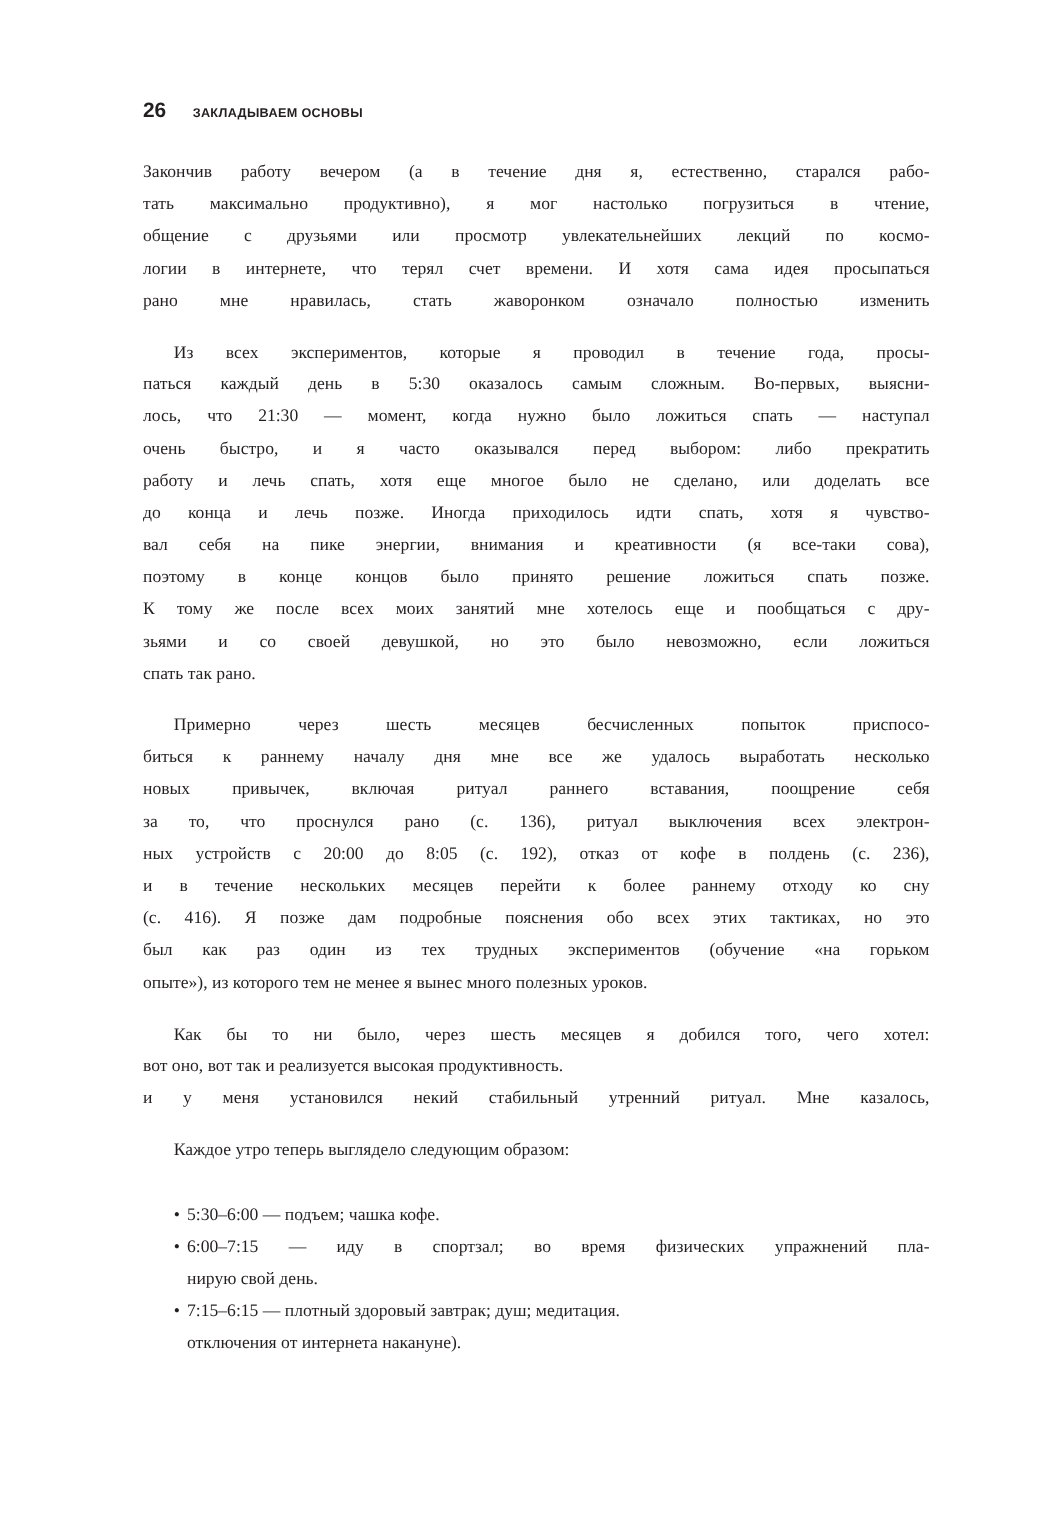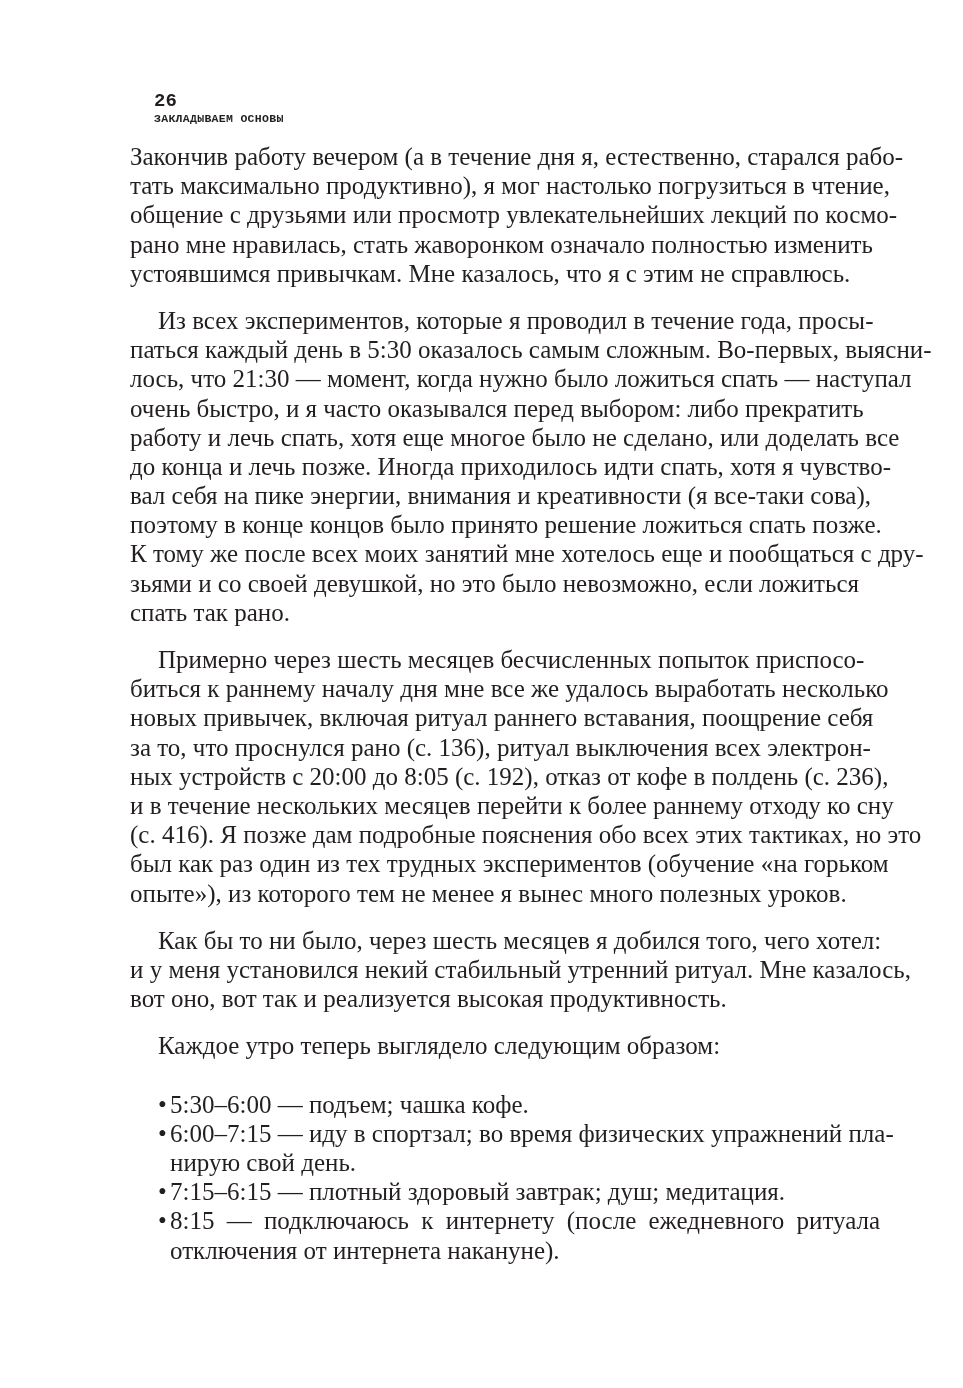--- a/index.html
+++ b/index.html
@@ -7,32 +7,31 @@
       width: 963px; height: 1388px;
       background: #ffffff;
       position: relative;
       overflow: hidden;
       color: #231f20;
     }
     .page-header {
       position: absolute;
       left: 130px; top: 90px;
       display: flex; align-items: baseline;
-      font-family: Liberation Mono, monospace;
+      font-family: Liberation Sans, sans-serif;
       font-weight: bold;
-      flex-direction: column;
     }
     .page-number { font-size: 19px; letter-spacing: 0px; }
     .running-title { font-size: 11.5px; margin-left: 24px; letter-spacing: 0.3px; }
     .body-text {
       position: absolute;
       left: 130px; top: 142px;
       width: 715px;
       font-family: "Liberation Serif", serif;
-      font-size: 25px;
+      font-size: 16px;
       line-height: 29.2px;
       text-align: justify;
       hyphens: manual;
     }
     .line {
       display: block;
       white-space: nowrap;
       text-align-last: justify;
       text-align: justify;
       height: 29.2px;
@@ -54,22 +53,22 @@
   <span class="page-number">26</span>
   <span class="running-title">ЗАКЛАДЫВАЕМ ОСНОВЫ</span>
 </header>
 
 <main class="body-text">
 
   <p style="margin:0">
     <span class="line">Закончив работу вечером (а в течение дня я, естественно, старался рабо-</span>
     <span class="line">тать максимально продуктивно), я мог настолько погрузиться в чтение,</span>
     <span class="line">общение с друзьями или просмотр увлекательнейших лекций по космо-</span>
+    <span class="line">логии в интернете, что терял счет времени. И хотя сама идея просыпаться</span>
     <span class="line">рано мне нравилась, стать жаворонком означало полностью изменить</span>
-    <span class="line last">устоявшимся привычкам. Мне казалось, что я с этим не справлюсь.</span>
   </p>
 
   <p style="margin:0">
     <span class="line indent">Из всех экспериментов, которые я проводил в течение года, просы-</span>
     <span class="line">паться каждый день в 5:30 оказалось самым сложным. Во-первых, выясни-</span>
     <span class="line">лось, что 21:30 — момент, когда нужно было ложиться спать — наступал</span>
     <span class="line">очень быстро, и я часто оказывался перед выбором: либо прекратить</span>
     <span class="line">работу и лечь спать, хотя еще многое было не сделано, или доделать все</span>
     <span class="line">до конца и лечь позже. Иногда приходилось идти спать, хотя я чувство-</span>
     <span class="line">вал себя на пике энергии, внимания и креативности (я все-таки сова),</span>
@@ -86,39 +85,38 @@
     <span class="line">за то, что проснулся рано (с. 136), ритуал выключения всех электрон-</span>
     <span class="line">ных устройств с 20:00 до 8:05 (с. 192), отказ от кофе в полдень (с. 236),</span>
     <span class="line">и в течение нескольких месяцев перейти к более раннему отходу ко сну</span>
     <span class="line">(с. 416). Я позже дам подробные пояснения обо всех этих тактиках, но это</span>
     <span class="line">был как раз один из тех трудных экспериментов (обучение «на горьком</span>
     <span class="line last">опыте»), из которого тем не менее я вынес много полезных уроков.</span>
   </p>
 
   <p style="margin:0">
     <span class="line indent">Как бы то ни было, через шесть месяцев я добился того, чего хотел:</span>
+    <span class="line last">вот оно, вот так и реализуется высокая продуктивность.</span>
     <span class="line">и у меня установился некий стабильный утренний ритуал. Мне казалось,</span>
-    <span class="line last">вот оно, вот так и реализуется высокая продуктивность.</span>
   </p>
 
   <p style="margin:0">
     <span class="line indent last">Каждое утро теперь выглядело следующим образом:</span>
   </p>
 
   <div class="spacer"></div>
 
   <ul style="margin:0;padding:0;list-style:none">
     <li>
       <span class="list-line last bullet-line"><span class="bullet">•</span><span>5:30–6:00 — подъем; чашка кофе.</span></span>
     </li>
     <li>
       <span class="list-line bullet-line"><span class="bullet">•</span><span>6:00–7:15 — иду в спортзал; во время физических упражнений пла-</span></span>
       <span class="list-line last cont-line">нирую свой день.</span>
     </li>
     <li>
       <span class="list-line last bullet-line"><span class="bullet">•</span><span>7:15–6:15 — плотный здоровый завтрак; душ; медитация.</span></span>
     </li>
     <li>
-      <span class="list-line bullet-line" style="word-spacing:6px"><span class="bullet">•</span><span>8:15 — подключаюсь к интернету (после ежедневного ритуала</span></span>
       <span class="list-line last cont-line">отключения от интернета накануне).</span>
     </li>
   </ul>
 </main>
 
 </body></html>

